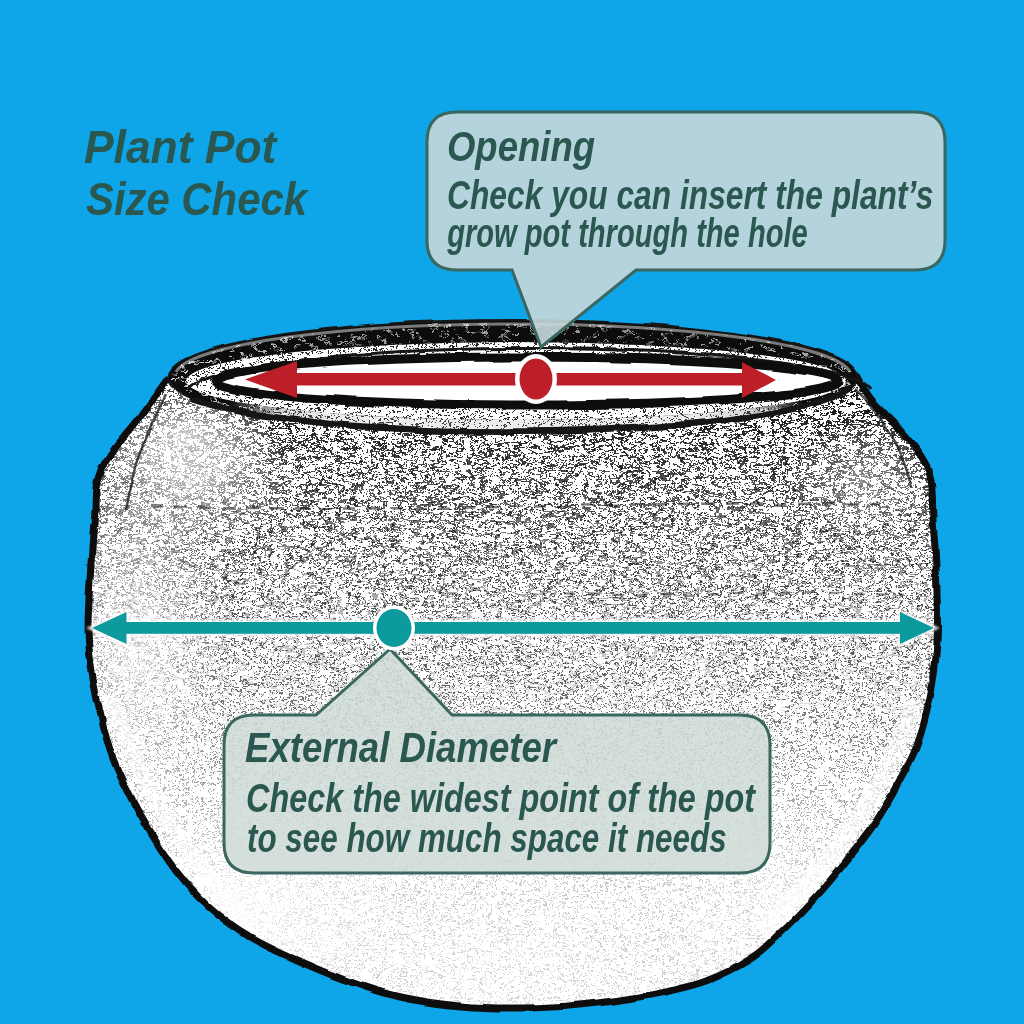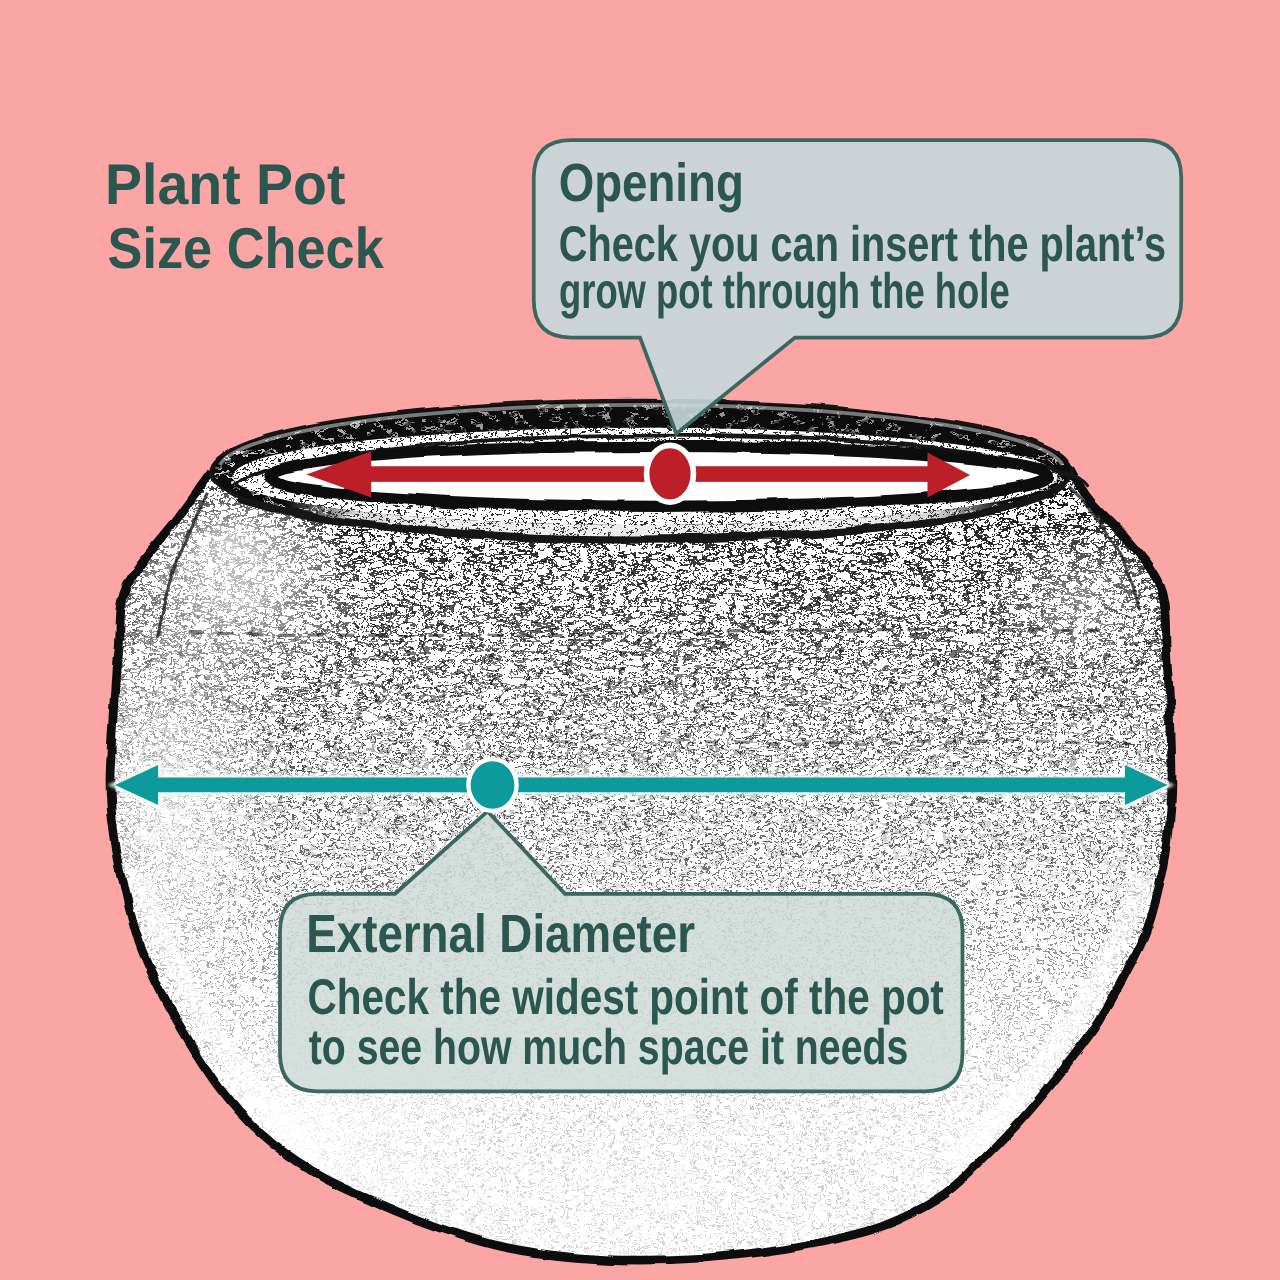--- a/index.html
+++ b/index.html
@@ -1,17 +1,17 @@
 <!DOCTYPE html>
 <html><head>
 <meta charset="utf-8">
 <style>
   html,body{margin:0;padding:0;background:#ffffff;}
-  #stage{position:relative;width:1024px;height:1024px;background:#fca5a5;overflow:hidden;
-         font-family:"Liberation Sans", sans-serif;}
+  #stage{position:relative;width:1024px;height:1024px;background:#0ea5e9;overflow:hidden;
+         font-family:"Liberation Sans", sans-serif;font-style:italic;}
 </style>
 </head>
 <body>
 <div id="stage">
 <svg width="1024" height="1024" viewBox="0 0 1024 1024" xmlns="http://www.w3.org/2000/svg">
 <defs>
   <filter id="rough" x="-10%" y="-10%" width="120%" height="120%">
     <feTurbulence type="fractalNoise" baseFrequency="0.025 0.05" numOctaves="2" seed="3" result="w"></feTurbulence>
     <feDisplacementMap in="SourceGraphic" in2="w" scale="5" xChannelSelector="R" yChannelSelector="G"></feDisplacementMap>
   </filter>

